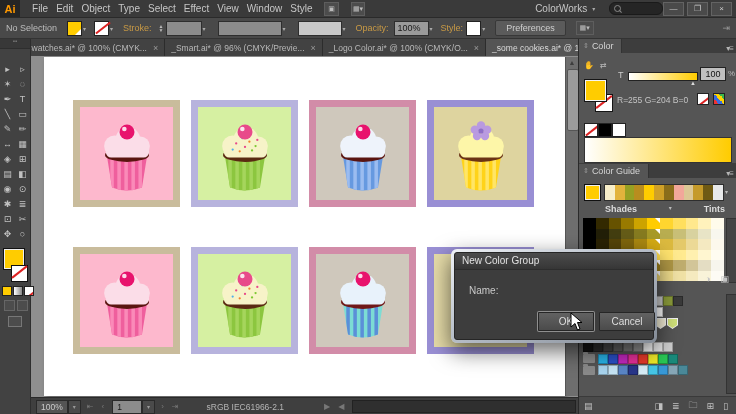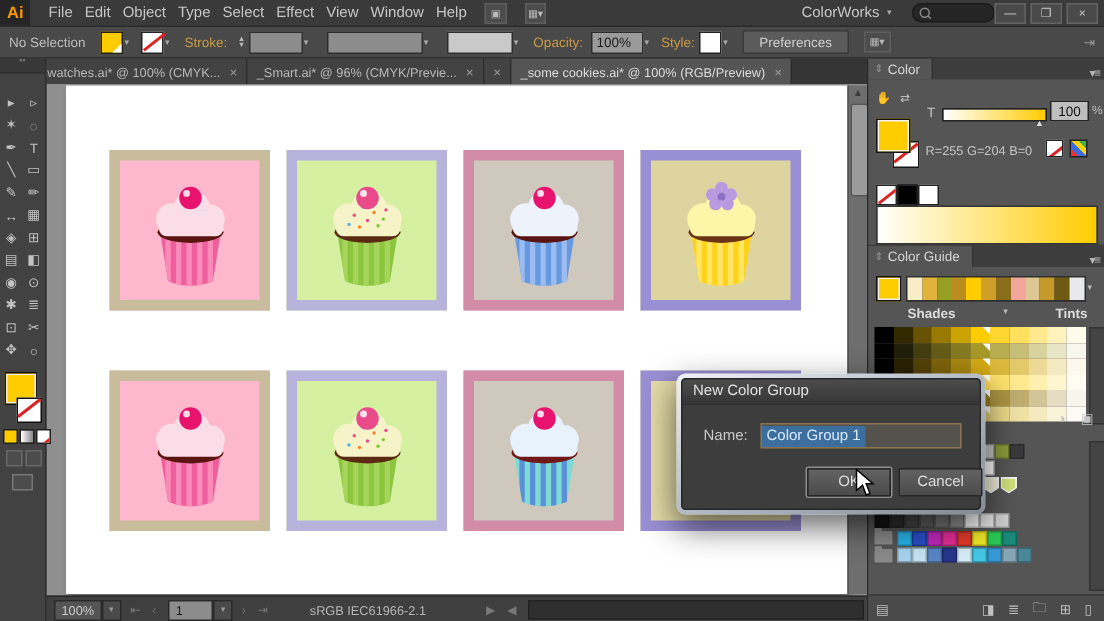--- a/index.html
+++ b/index.html
@@ -162,21 +162,21 @@
   <div id="ai-logo">Ai</div>
   <div id="menus">
       <div class="menu-item">File</div>
       <div class="menu-item">Edit</div>
       <div class="menu-item">Object</div>
       <div class="menu-item">Type</div>
       <div class="menu-item">Select</div>
       <div class="menu-item">Effect</div>
       <div class="menu-item">View</div>
       <div class="menu-item">Window</div>
-      <div class="menu-item">Help</div>
+      <div class="menu-item">Style</div>
     </div>
   <div class="mb-iconbtn">▣</div>
   <div class="mb-iconbtn">▦▾</div>
   <div id="workspace">
     <span>ColorWorks</span>
     <span class="dd">▾</span>
   </div>
   <div id="searchbox">
     <span class="mag"></span>
   </div>
@@ -218,20 +218,21 @@
 <div id="tabbar" class="abs">
     <div class="doc-tab">
       <div>_add swatches.ai* @ 100% (CMYK...</div>
       <div class="tab-close">×</div>
     </div>
     <div class="doc-tab">
       <div>_Smart.ai* @ 96% (CMYK/Previe...</div>
       <div class="tab-close">×</div>
     </div>
     <div class="doc-tab">
+      <div>_Logo Color.ai* @ 100% (CMYK/O...</div>
       <div class="tab-close">×</div>
     </div>
     <div class="doc-tab active">
       <div>_some cookies.ai* @ 100% (RGB/Preview)</div>
       <div class="tab-close">×</div>
     </div>
   </div>
 
 <div id="tooldock" class="abs">
   <div style="height:10px;background:#383838;border-bottom:1px solid #2e2e2e;color:#777;font-size:6px;text-align:center">▪▪</div>
@@ -925,23 +926,20 @@
       <span class="sw-bicon">⊞</span>
       <span class="sw-bicon">▯</span>
     </div>
   </div>
 </div>
 
 <div id="dialog" class="abs">
   <div id="dialog-inner">
     <div id="dialog-title">New Color Group</div>
     <span id="dlg-name-label" class="abs">Name:</span>
-    <div id="dlg-name-input" class="abs">
-      <span id="dlg-name-sel">Color Group 1</span>
-    </div>
     <div id="dlg-ok" class="abs dlg-btn">OK</div>
     <div id="dlg-cancel" class="abs dlg-btn">Cancel</div>
   </div>
 </div>
 
 <svg id="cursor" class="abs" width="14" height="20" viewBox="0 0 14 20">
   <path d="M1,1 L1,15 L5,11.5 L7.5,18 L10,17 L7.5,10.5 L12,10.5 Z" fill="#fff" stroke="#000" stroke-width="1"></path>
 </svg>
 
 </body></html>

